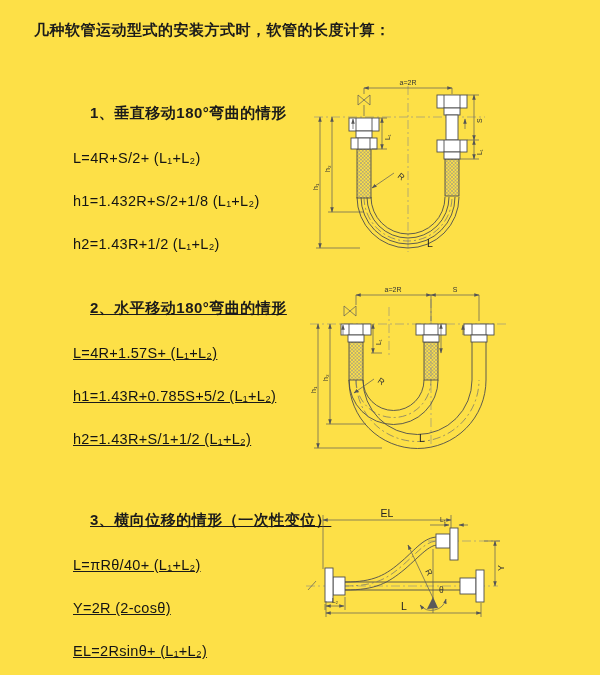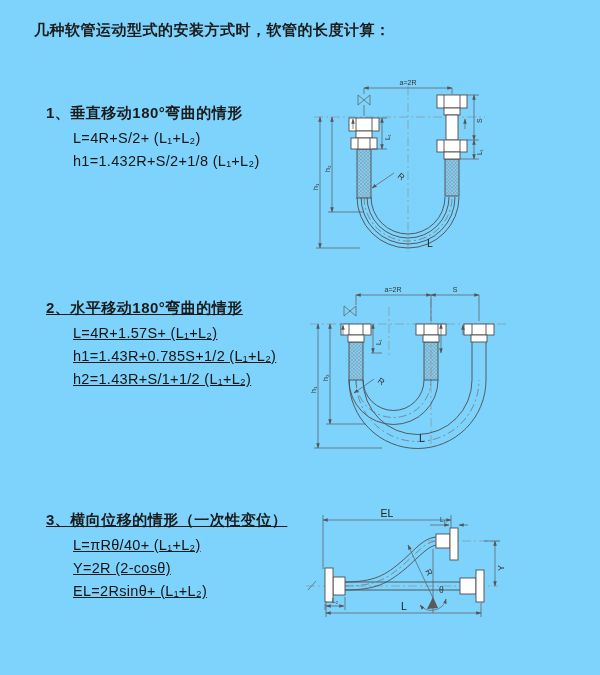--- a/index.html
+++ b/index.html
@@ -1,21 +1,21 @@
 <!DOCTYPE html>
 <html><head>
 <meta charset="utf-8">
 <style>
   html,body{margin:0;padding:0;background:#ffffff;}
-  .page{position:relative;width:600px;height:675px;background:#7dd3fc;overflow:hidden;
+  .page{position:relative;width:600px;height:675px;background:#fde047;overflow:hidden;
         font-family:"Liberation Sans","DejaVu Sans",sans-serif;color:#1b1b1b;}
   .title{position:absolute;left:34px;top:21px;font-size:15px;font-weight:700;letter-spacing:0.5px;}
   .sec{position:absolute;}
-  .sec .heading{font-size:15px;font-weight:700;letter-spacing:0.5px;}
-  .sec .formula{font-size:14.5px;font-weight:400;margin-left:27px;margin-top:7px;letter-spacing:0.3px;color:#141414;}
+  .sec .heading{font-size:15px;font-weight:700;letter-spacing:0.5px;margin-left:44px;}
+  .sec .formula{font-size:14.5px;font-weight:400;margin-left:27px;margin-top:27px;letter-spacing:0.3px;color:#141414;}
   .dia{position:absolute;}
   svg{overflow:visible;}
   .draw{stroke:#4d4d4d;stroke-width:0.9;fill:none;}
   .thin{stroke:#5a5a5a;stroke-width:0.7;fill:none;}
   .dim{stroke:#5a5a5a;stroke-width:0.7;fill:none;}
   .cl{stroke:#8a8a8a;stroke-width:0.6;fill:none;stroke-dasharray:9 3 2 3;}
   .dash{stroke:#6f6f6f;stroke-width:0.7;fill:none;stroke-dasharray:8 3 2 3;}
   .hose{fill:url(#hatch);stroke:#4d4d4d;stroke-width:0.9;}
   .fit{fill:#ffffff;stroke:#4d4d4d;stroke-width:0.9;}
   .dimtxt{font-size:7px;fill:#333;font-family:"Liberation Sans",sans-serif;}
@@ -27,26 +27,27 @@
 <body>
 
 <div class="page">
 
   <div class="title">几种软管运动型式的安装方式时，软管的长度计算：</div>
 
   <div class="sec" style="left:46px;top:104px;">
     <div class="heading">1、垂直移动180°弯曲的情形</div>
     <div class="formula">L=4R+S/2+ (L₁+L₂)</div>
     <div class="formula">h1=1.432R+S/2+1/8 (L₁+L₂)</div>
+    <div class="formula">h2=1.43R+1/2 (L₁+L₂)</div>
   </div>
 
   <div class="sec" style="left:46px;top:299px;text-decoration:underline;">
     <div class="heading">2、水平移动180°弯曲的情形</div>
     <div class="formula">L=4R+1.57S+ (L₁+L₂)</div>
-    <div class="formula">h1=1.43R+0.785S+1/2 (L₁+L₂)</div>
+    <div class="formula">h1=1.43R+0.785S+5/2 (L₁+L₂)</div>
     <div class="formula">h2=1.43R+S/1+1/2 (L₁+L₂)</div>
   </div>
 
   <div class="sec" style="left:46px;top:511px;text-decoration:underline;">
     <div class="heading">3、横向位移的情形（一次性变位）</div>
     <div class="formula">L=πRθ/40+ (L₁+L₂)</div>
     <div class="formula">Y=2R (2-cosθ)</div>
     <div class="formula">EL=2Rsinθ+ (L₁+L₂)</div>
   </div>
 

